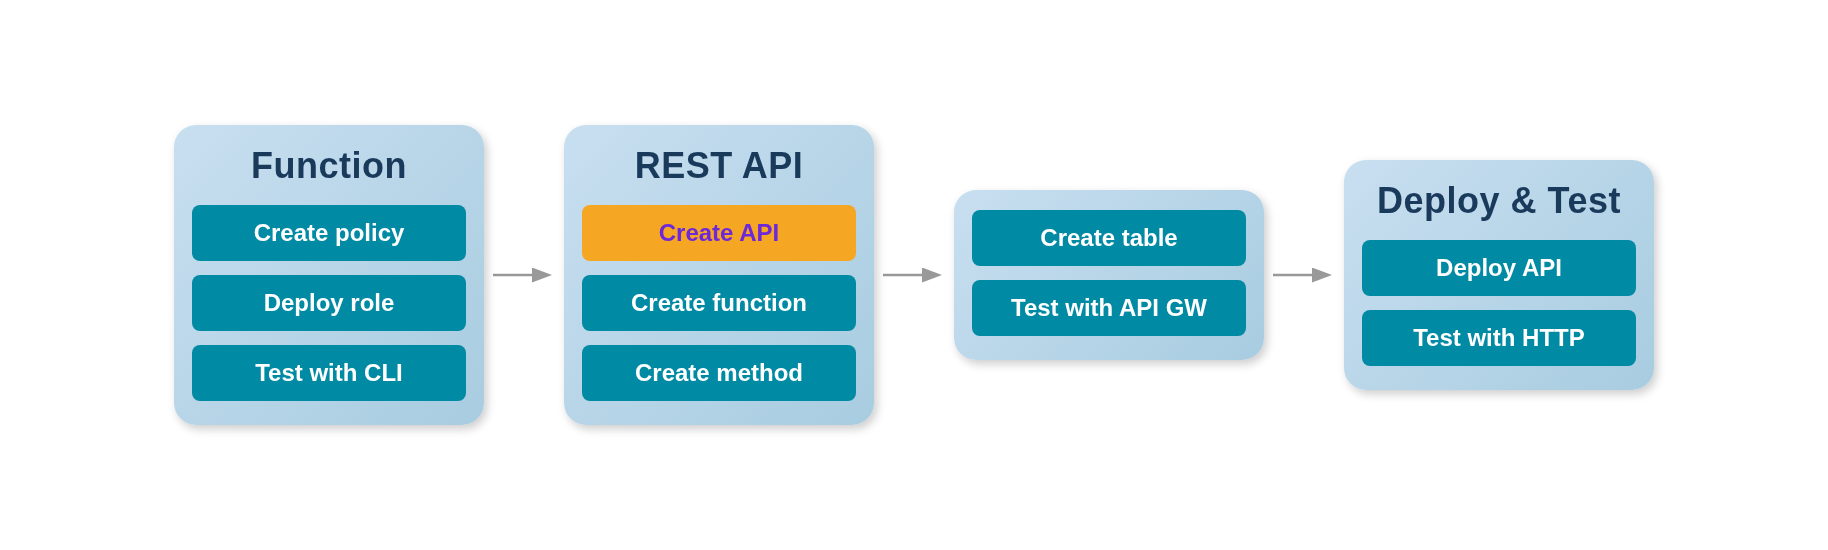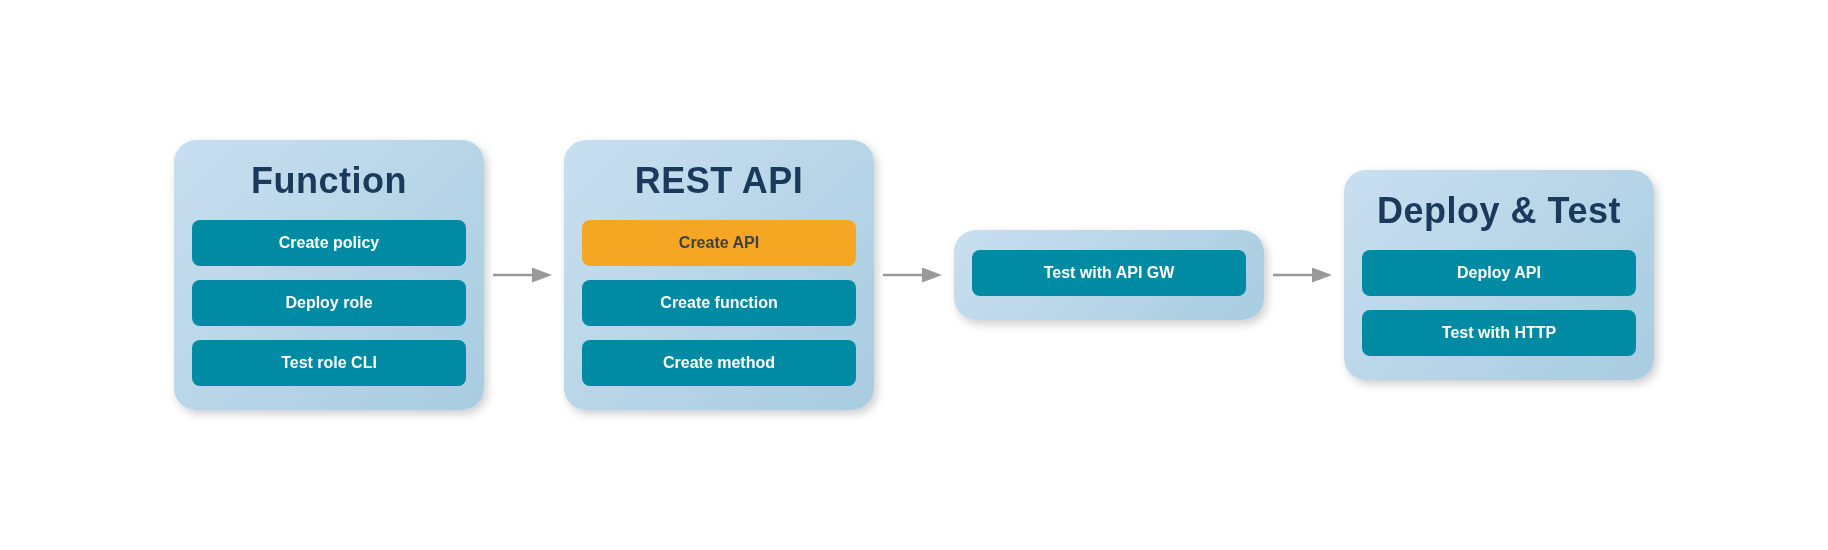--- a/index.html
+++ b/index.html
@@ -41,31 +41,31 @@
       color: #1a3a5c;
       text-align: left;
       margin-bottom: 4px;
       letter-spacing: 0.5px;
     }
 
     .btn {
       width: 100%;
       padding: 14px 2px;
       border-radius: 8px;
-      font-size: 16px;
+      font-size: 24px;
       font-weight: 700;
       color: #ffffff;
       text-align: center;
       background: #008aa3;
       cursor: pointer;
     }
 
     .btn-orange {
       background: #f5a623;
-      color: #404040;
+      color: #6d28d9;
     }
 
     .arrow {
       width: 80px;
       display: flex;
       align-items: center;
       justify-content: center;
       flex-shrink: 0;
     }
 
@@ -75,21 +75,21 @@
     }
   </style>
 </head>
 <body>
 
 <div class="diagram">
 <div class="panel">
       <div class="panel-title">Function</div>
       <div class="btn">Create policy</div>
       <div class="btn">Deploy role</div>
-      <div class="btn">Test role CLI</div>
+      <div class="btn">Test with CLI</div>
     </div>
     <div class="arrow">
         <svg viewBox="0 0 70 40" xmlns="http://www.w3.org/2000/svg">
           <defs>
             <marker id="arrowhead0" markerWidth="8" markerHeight="6" refX="6" refY="3" orient="auto">
               <polygon points="0 0, 8 3, 0 6" fill="#999999"></polygon>
             </marker>
           </defs>
           <line x1="4" y1="20" x2="58" y2="20" stroke="#999999" stroke-width="2.5" marker-end="url(#arrowhead0)"></line>
         </svg>
@@ -104,20 +104,21 @@
         <svg viewBox="0 0 70 40" xmlns="http://www.w3.org/2000/svg">
           <defs>
             <marker id="arrowhead1" markerWidth="8" markerHeight="6" refX="6" refY="3" orient="auto">
               <polygon points="0 0, 8 3, 0 6" fill="#999999"></polygon>
             </marker>
           </defs>
           <line x1="4" y1="20" x2="58" y2="20" stroke="#999999" stroke-width="2.5" marker-end="url(#arrowhead1)"></line>
         </svg>
       </div>
     <div class="panel">
+      <div class="btn">Create table</div>
       <div class="btn">Test with API GW</div>
     </div>
     <div class="arrow">
         <svg viewBox="0 0 70 40" xmlns="http://www.w3.org/2000/svg">
           <defs>
             <marker id="arrowhead2" markerWidth="8" markerHeight="6" refX="6" refY="3" orient="auto">
               <polygon points="0 0, 8 3, 0 6" fill="#999999"></polygon>
             </marker>
           </defs>
           <line x1="4" y1="20" x2="58" y2="20" stroke="#999999" stroke-width="2.5" marker-end="url(#arrowhead2)"></line>

